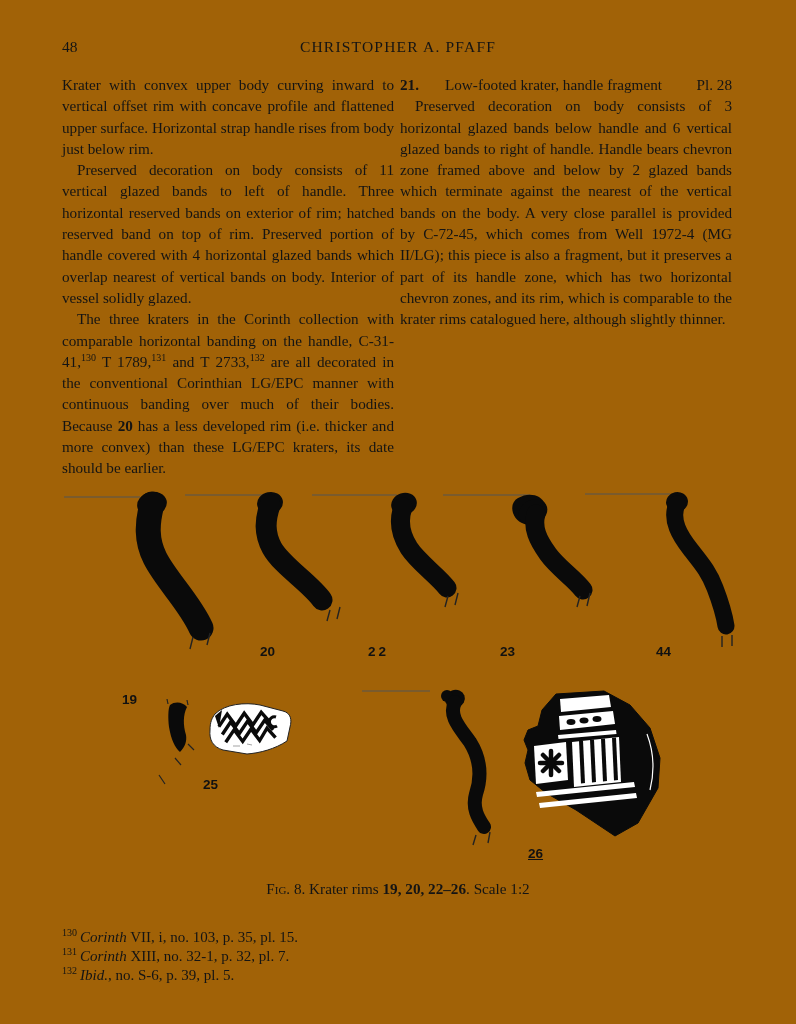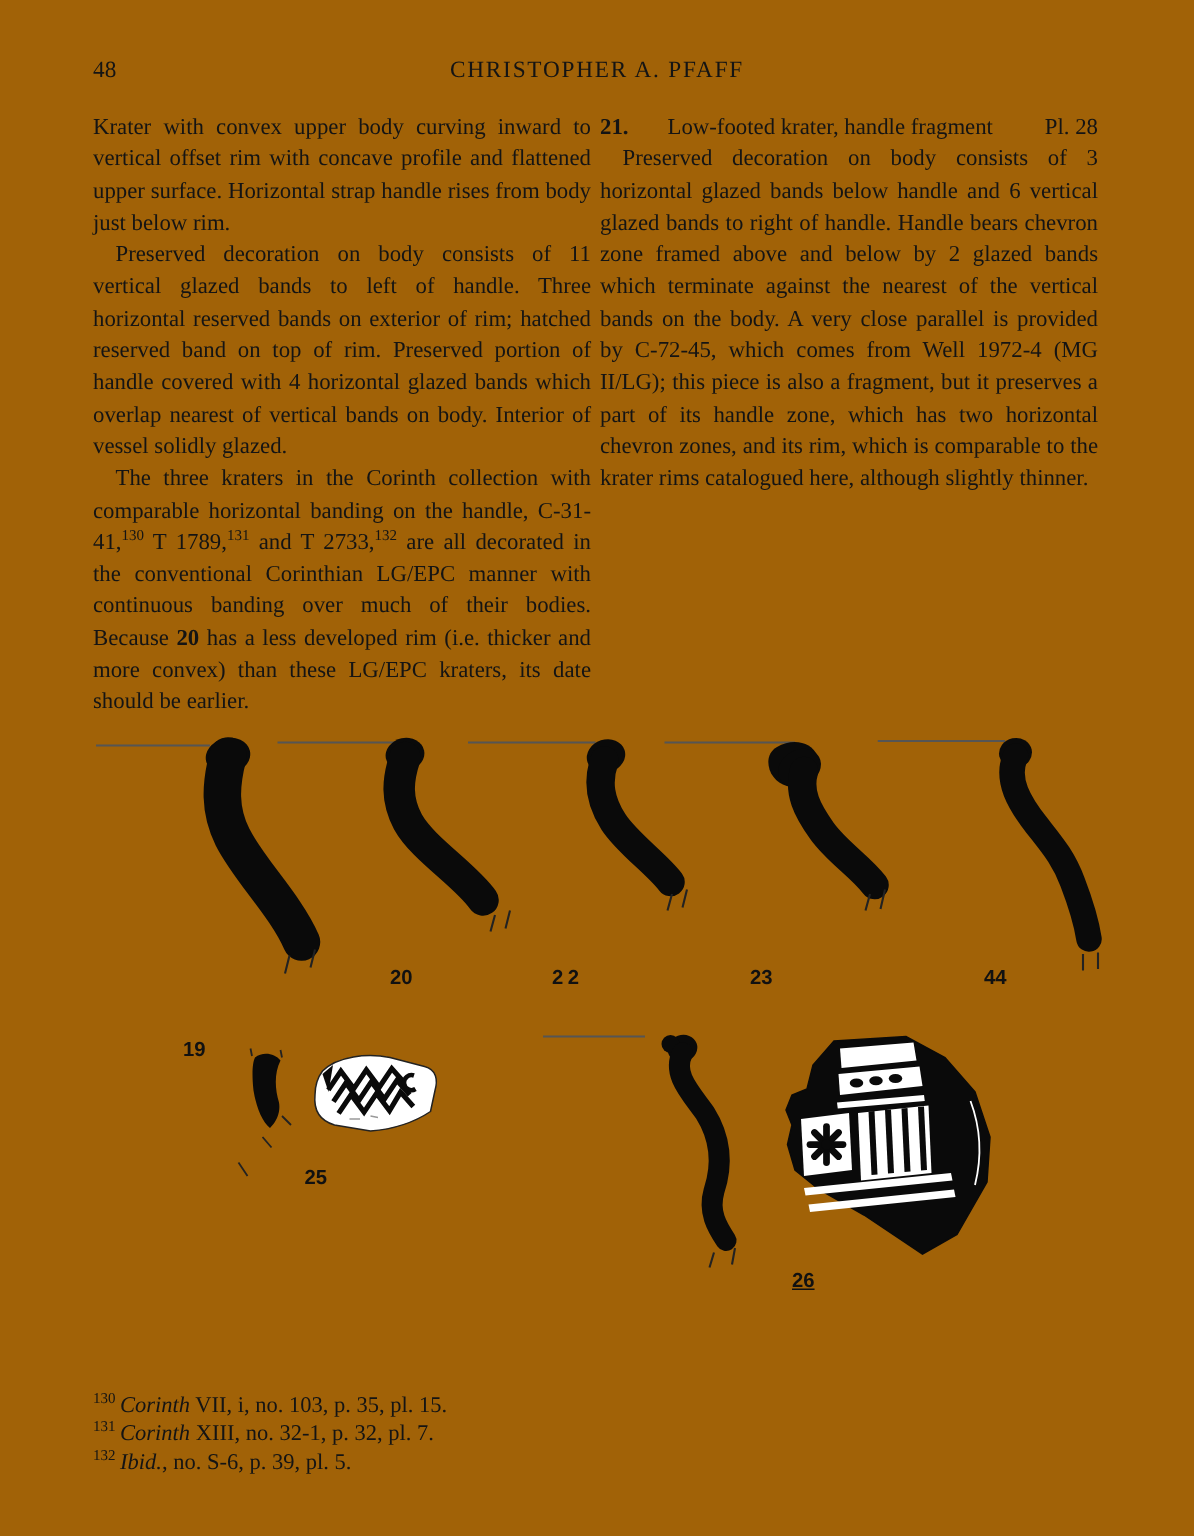--- a/index.html
+++ b/index.html
@@ -165,20 +165,21 @@
       <circle cx="35" cy="75" r="3.5" fill="#0a0a0a"></circle>
 
       <polygon points="20,104 118,94 119,99 21,109" fill="#ffffff"></polygon>
       <polygon points="23,115 120,105 121,110 24,120" fill="#ffffff"></polygon>
 
       <path d="M 131,46 C 137,62 139,82 134,102" stroke="#ffffff" stroke-width="1.2" fill="none"></path>
     </svg>
     <span class="fig-label" style="left:528px;top:846px;text-decoration:underline;">26</span>
   </div>
 
+  <div class="caption"><span class="sc">Fig.</span><span> 8. Krater rims </span><span class="bold">19, 20, 22–26</span><span>. Scale 1:2</span></div>
 
   <div class="footnotes">
     <div class="fn-line"><sup>130</sup><span class="it">Corinth</span><span> VII, i, no. 103, p. 35, pl. 15.</span></div>
     <div class="fn-line"><sup>131</sup><span class="it">Corinth</span><span> XIII, no. 32-1, p. 32, pl. 7.</span></div>
     <div class="fn-line"><sup>132</sup><span class="it">Ibid.</span><span>, no. S-6, p. 39, pl. 5.</span></div>
   </div>
 
 </div>
 
 </body></html>

